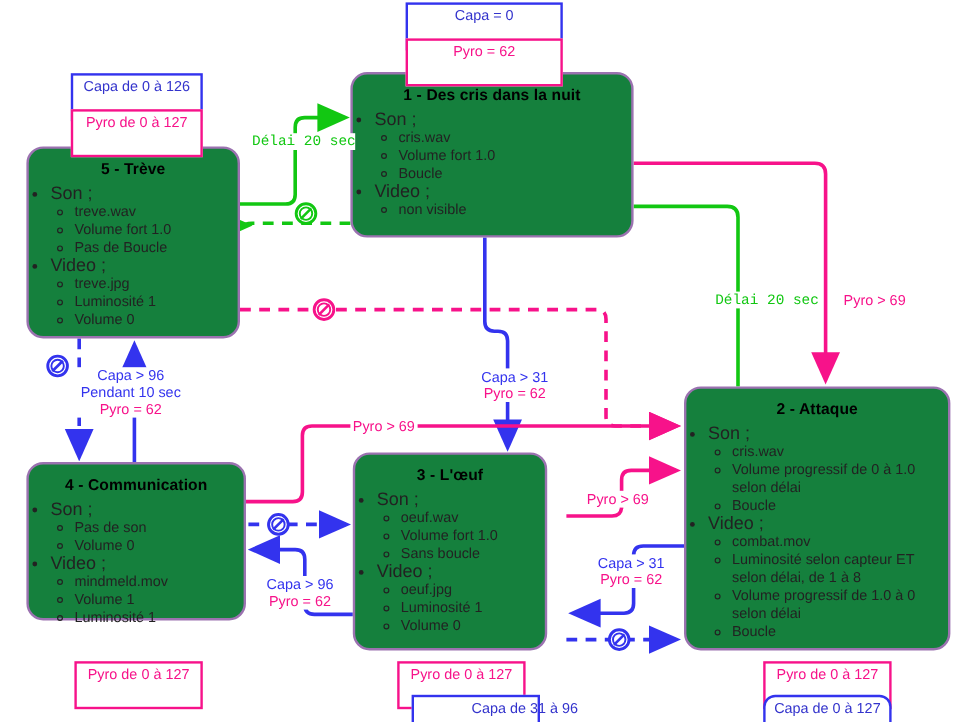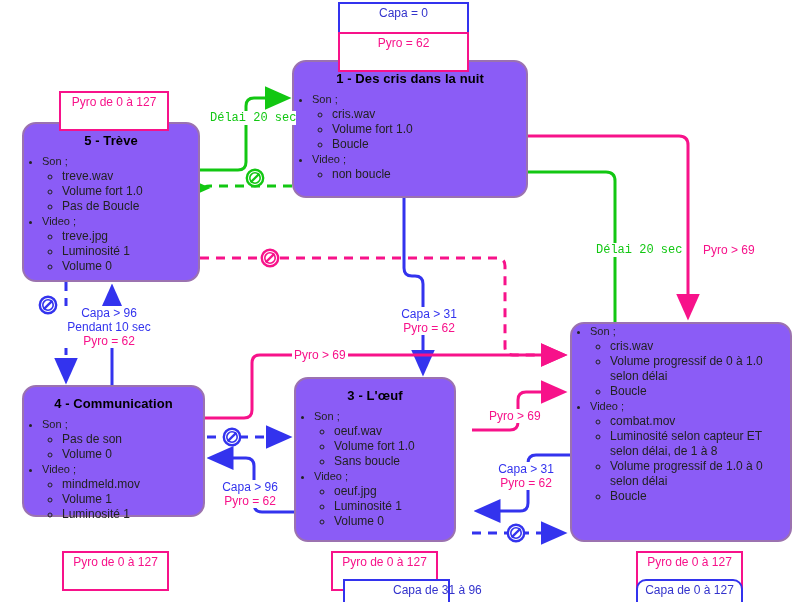--- a/index.html
+++ b/index.html
@@ -7,28 +7,28 @@
     width:802px;height:602px;background:#ffffff;
     font-family:"Liberation Sans","DejaVu Sans",sans-serif;
     position:relative;overflow:hidden;
   }
   #canvas{position:absolute;left:0;top:0;width:802px;height:602px;}
   svg.edges{position:absolute;left:0;top:0;width:802px;height:602px;pointer-events:none;}
 
   
   .state{
     position:absolute;border:2px solid #9b72b0;border-radius:14px;
-    background:#8b5cf6;box-sizing:border-box;z-index:5;
+    background:#15803d;box-sizing:border-box;z-index:5;
   }
   .state .title{
     font-size:13px;font-weight:bold;color:#000;text-align:center;
     margin:9px 0 6px 0;letter-spacing:.1px;
   }
   .state ul{margin:0;padding:0 0 0 18px;list-style:disc;}
-  .state ul li{font-size:11px;color:#222;line-height:15px;margin:0;}
+  .state ul li{font-size:15px;color:#222;line-height:15px;margin:0;}
   .state ul ul{margin:0;padding:0 0 0 20px;list-style:circle;}
   .state ul ul li{font-size:12px;line-height:15px;}
 
   
   .tag{
     position:absolute;box-sizing:border-box;border:2px solid;
     background:#fff;text-align:center;font-size:12px;line-height:18px;
     height:40px;z-index:6;white-space:nowrap;
   }
   .tag.capa{border-color:#3333ee;color:#3333cc;}
@@ -120,20 +120,21 @@
 
   <svg class="nogo" style="left:506px;top:523px;" viewBox="0 0 20 20">
     <circle cx="10" cy="10" r="8.2" fill="#fff" stroke="#3333ee" stroke-width="2.4"></circle>
     <circle cx="10" cy="10" r="5.2" fill="#fff" stroke="#3333ee" stroke-width="1.6"></circle>
     <line x1="5.6" y1="14.4" x2="14.4" y2="5.6" stroke="#3333ee" stroke-width="2.2"></line>
   </svg>
 
   <div class="tag capa" style="left:338px;top:2px;width:131px;">Capa = 0</div>
   <div class="tag pyro" style="left:338px;top:32px;width:131px;">Pyro = 62</div>
 
+  <div class="tag capa" style="left:59px;top:61px;width:110px;">Capa de 0 à 126</div>
   <div class="tag pyro" style="left:59px;top:91px;width:110px;">Pyro de 0 à 127</div>
 
   <div class="tag pyro" style="left:62px;top:551px;width:107px;">Pyro de 0 à 127</div>
 
   <div class="tag pyro" style="left:331px;top:551px;width:107px;">Pyro de 0 à 127</div>
   <div class="tag capa" style="left:343px;top:579px;width:107px;padding-left:48px;">Capa de 31 à 96</div>
 
   <div class="tag pyro" style="left:636px;top:551px;width:107px;">Pyro de 0 à 127</div>
   <div class="tag capa" style="left:636px;top:579px;width:107px;border-radius:10px;">Capa de 0 à 127</div>
 
@@ -190,21 +191,21 @@
     <div class="title">1 - Des cris dans la nuit</div>
     <ul>
       <li>Son ;</li>
       <ul>
         <li>cris.wav</li>
         <li>Volume fort 1.0</li>
         <li>Boucle</li>
       </ul>
       <li>Video ;</li>
       <ul>
-        <li>non boucle</li>
+        <li>non visible</li>
       </ul>
     </ul>
   </div>
 
   <div class="state" style="left:22px;top:385px;width:183px;height:132px;">
     <div class="title">4 - Communication</div>
     <ul>
       <li>Son ;</li>
       <ul>
         <li>Pas de son</li>
@@ -231,20 +232,21 @@
       <li>Video ;</li>
       <ul>
         <li>oeuf.jpg</li>
         <li>Luminosité 1</li>
         <li>Volume 0</li>
       </ul>
     </ul>
   </div>
 
   <div class="state" style="left:570px;top:322px;width:222px;height:220px;">
+    <div class="title">2 - Attaque</div>
     <ul>
       <li>Son ;</li>
       <ul>
         <li>cris.wav</li>
         <li>Volume progressif de 0 à 1.0 selon délai</li>
         <li>Boucle</li>
       </ul>
       <li>Video ;</li>
       <ul>
         <li>combat.mov</li>

